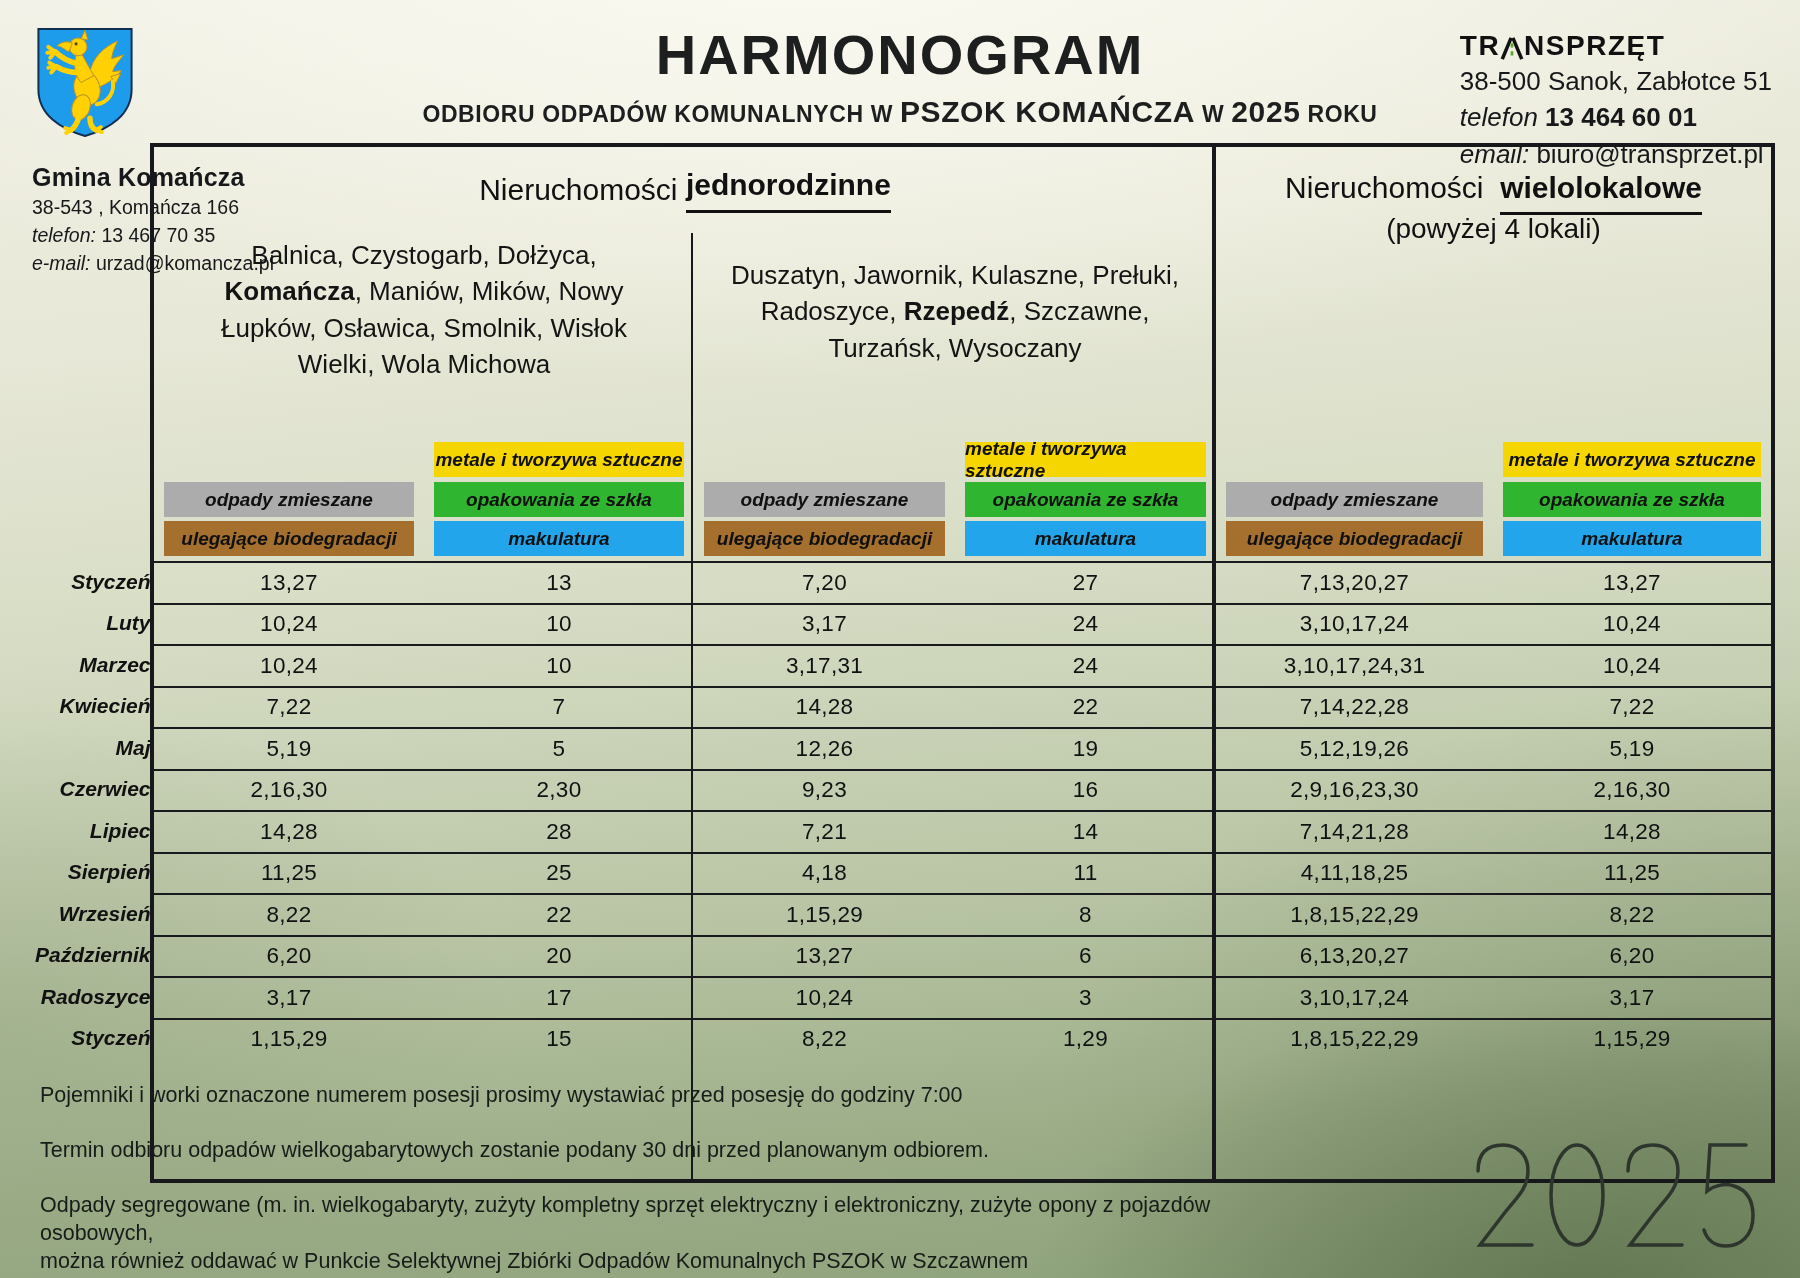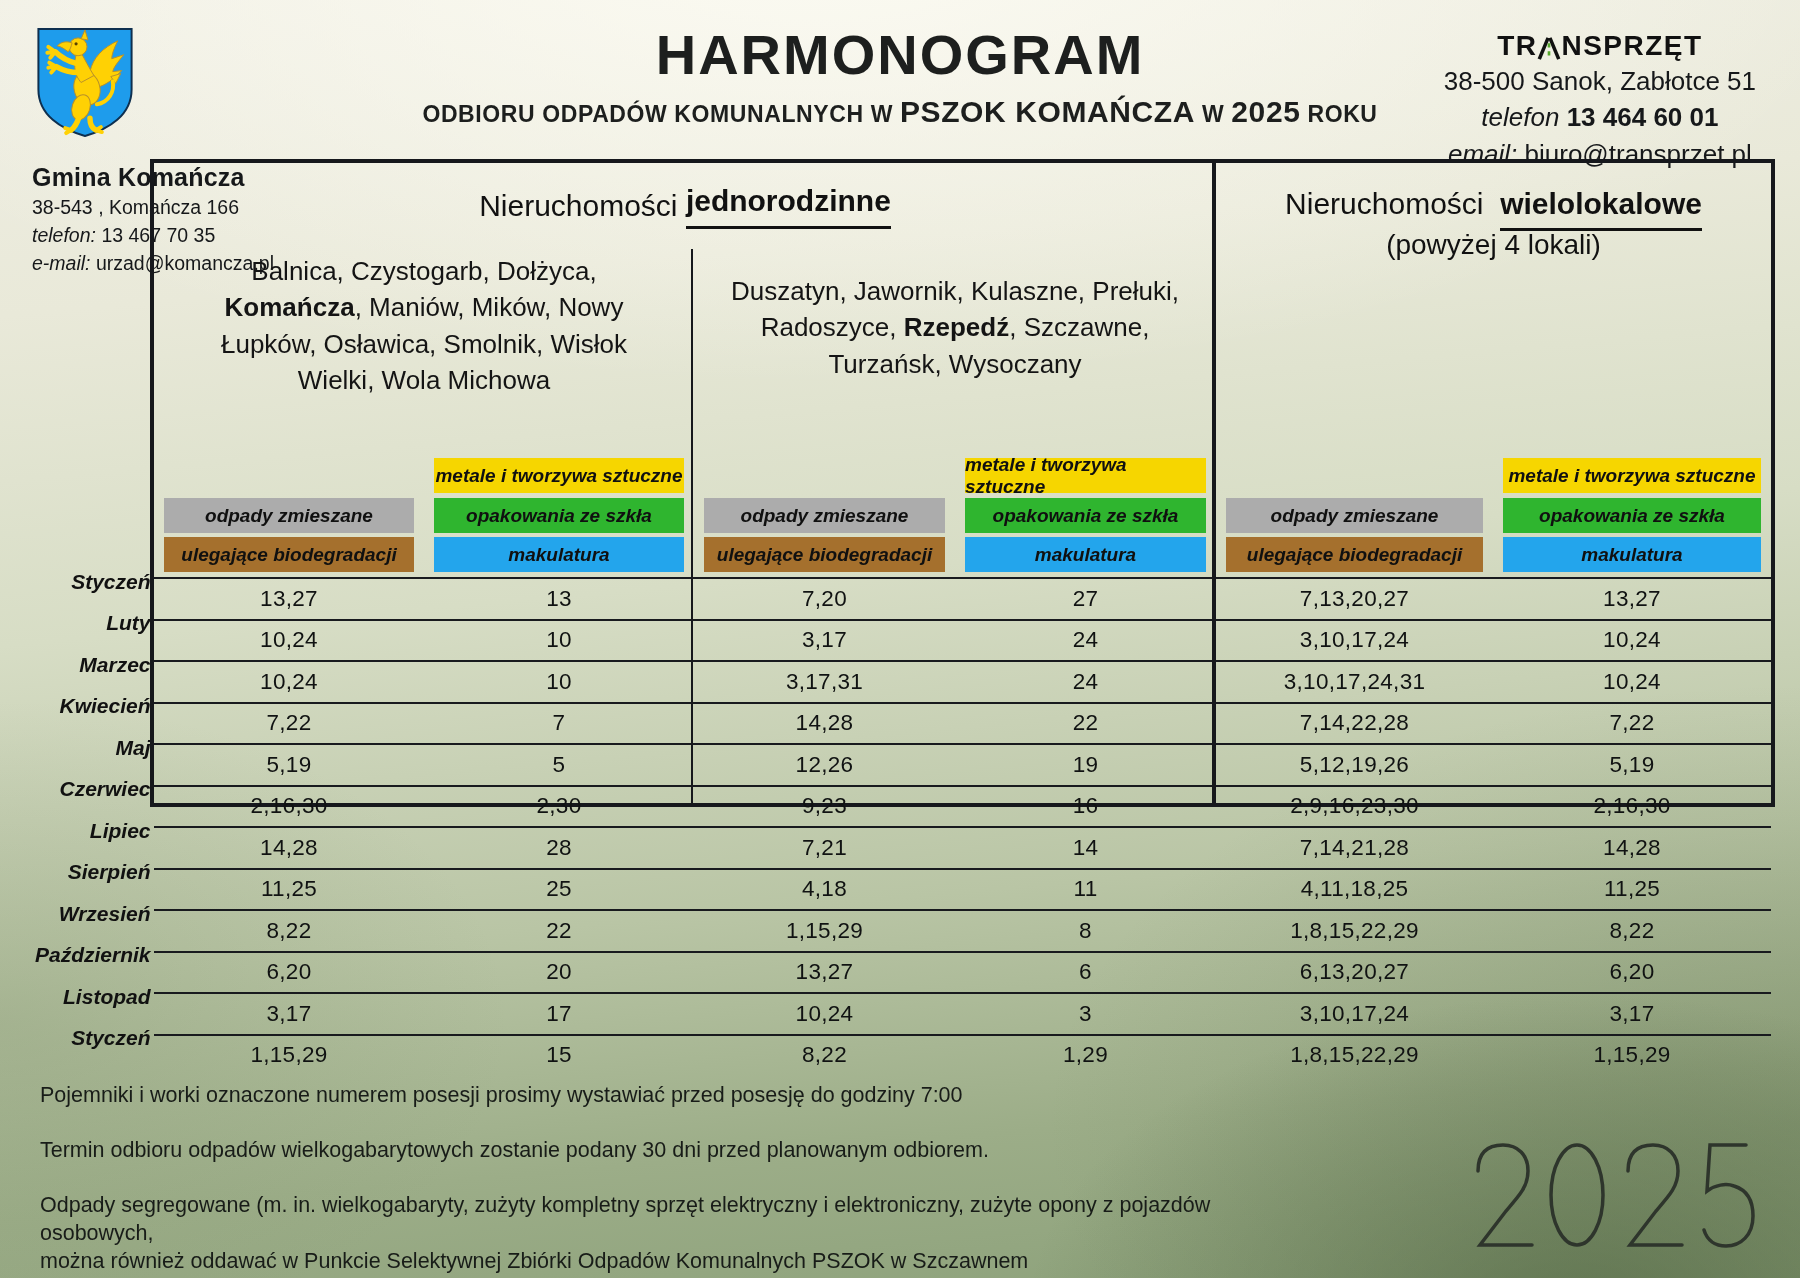--- a/index.html
+++ b/index.html
@@ -23,38 +23,38 @@
   .gmina-text { padding-top:6px; }
   .gmina-name { font-size:25px; font-weight:700; letter-spacing:0.2px; }
   .gmina-line { font-size:19.5px; line-height:1.34; margin-top:2px; }
   .lbl-i { font-style:italic; }
 
   .title-block { position:absolute; left:0; right:0; top:22px; text-align:center; pointer-events:none; }
   .main-title { font-size:56px; font-weight:700; letter-spacing:2px; color:#1d1f1e; }
   .sub-title { margin-top:8px; font-size:23px; font-weight:600; letter-spacing:0.6px; color:#1d1f1e; }
   .sub-title .big { font-size:30px; }
 
-  .top-right { position:absolute; right:44px; top:30px; text-align:center;margin-left:12px; }
+  .top-right { position:absolute; right:28px; top:30px; text-align:left;margin-left:12px; }
   .tp-logo { display:inline-flex; align-items:flex-end; font-size:28px; font-weight:700; letter-spacing:1.5px; color:#111; }
   .tp-logo svg { height:23px; width:24px; margin:0 0 2px 0; }
   .tp-line { font-size:26px; line-height:1.32; margin-top:2px; }
   .tp-line b { font-weight:700; }
 
   
   .schedule { position:absolute; left:35px; top:143px; width:1740px; height:920px; }
   .month-gutter {
     position:absolute; left:0; top:4px; width:112px; height:912px;
     display:grid; grid-template-rows:86px 209px 35px 5px 35px 4px 35px 5px repeat(12, 41.5px);
   }
   .month-label {
     grid-column:1; display:flex; align-items:center; justify-content:flex-end;
     padding-right:14px; font-size:21px; font-weight:700; font-style:italic; color:#111;
   }
   .box {
-    position:absolute; left:115px; top:16px; width:1625px; height:648px;
+    position:absolute; left:115px; top:0; width:1625px; height:1040px;
     border:4px solid var(--ink);
     display:grid;
     grid-template-columns:270px 270px 261px 261px 277px 278px;
     grid-template-rows:86px 209px 35px 5px 35px 4px 35px 5px repeat(12, 41.5px);
   }
   .vline-thin  { position:absolute; left:537px;  top:86px; bottom:0; width:2px; background:var(--ink); }
   .vline-thick { position:absolute; left:1058px; top:0;    bottom:0; width:4px; background:var(--ink); }
 
   .group-title { display:flex; align-items:center; justify-content:center; font-size:30px; color:#111; }
   .gt-jedno { grid-area:1/1/2/5; }
@@ -151,21 +151,21 @@
       <div class="month-label" style="grid-row: 9;">Styczeń</div>
       <div class="month-label" style="grid-row: 10;">Luty</div>
       <div class="month-label" style="grid-row: 11;">Marzec</div>
       <div class="month-label" style="grid-row: 12;">Kwiecień</div>
       <div class="month-label" style="grid-row: 13; font-style: italic;">Maj</div>
       <div class="month-label" style="grid-row: 14;">Czerwiec</div>
       <div class="month-label" style="grid-row: 15;">Lipiec</div>
       <div class="month-label" style="grid-row: 16;">Sierpień</div>
       <div class="month-label" style="grid-row: 17;">Wrzesień</div>
       <div class="month-label" style="grid-row: 18;">Październik</div>
-      <div class="month-label" style="grid-row: 19;">Listopad</div>
+      <div class="month-label" style="grid-row: 19;">Radoszyce</div>
       <div class="month-label" style="grid-row: 20;">Styczeń</div>
     </div>
   <div class="box" id="grid">
     <div class="vline-thin"></div>
     <div class="vline-thick"></div>
 
     <div class="group-title gt-jedno">
       <span>Nieruchomości </span>&nbsp;<span class="u-bold">jednorodzinne</span>
     </div>
     <div class="group-title gt-wielo">

